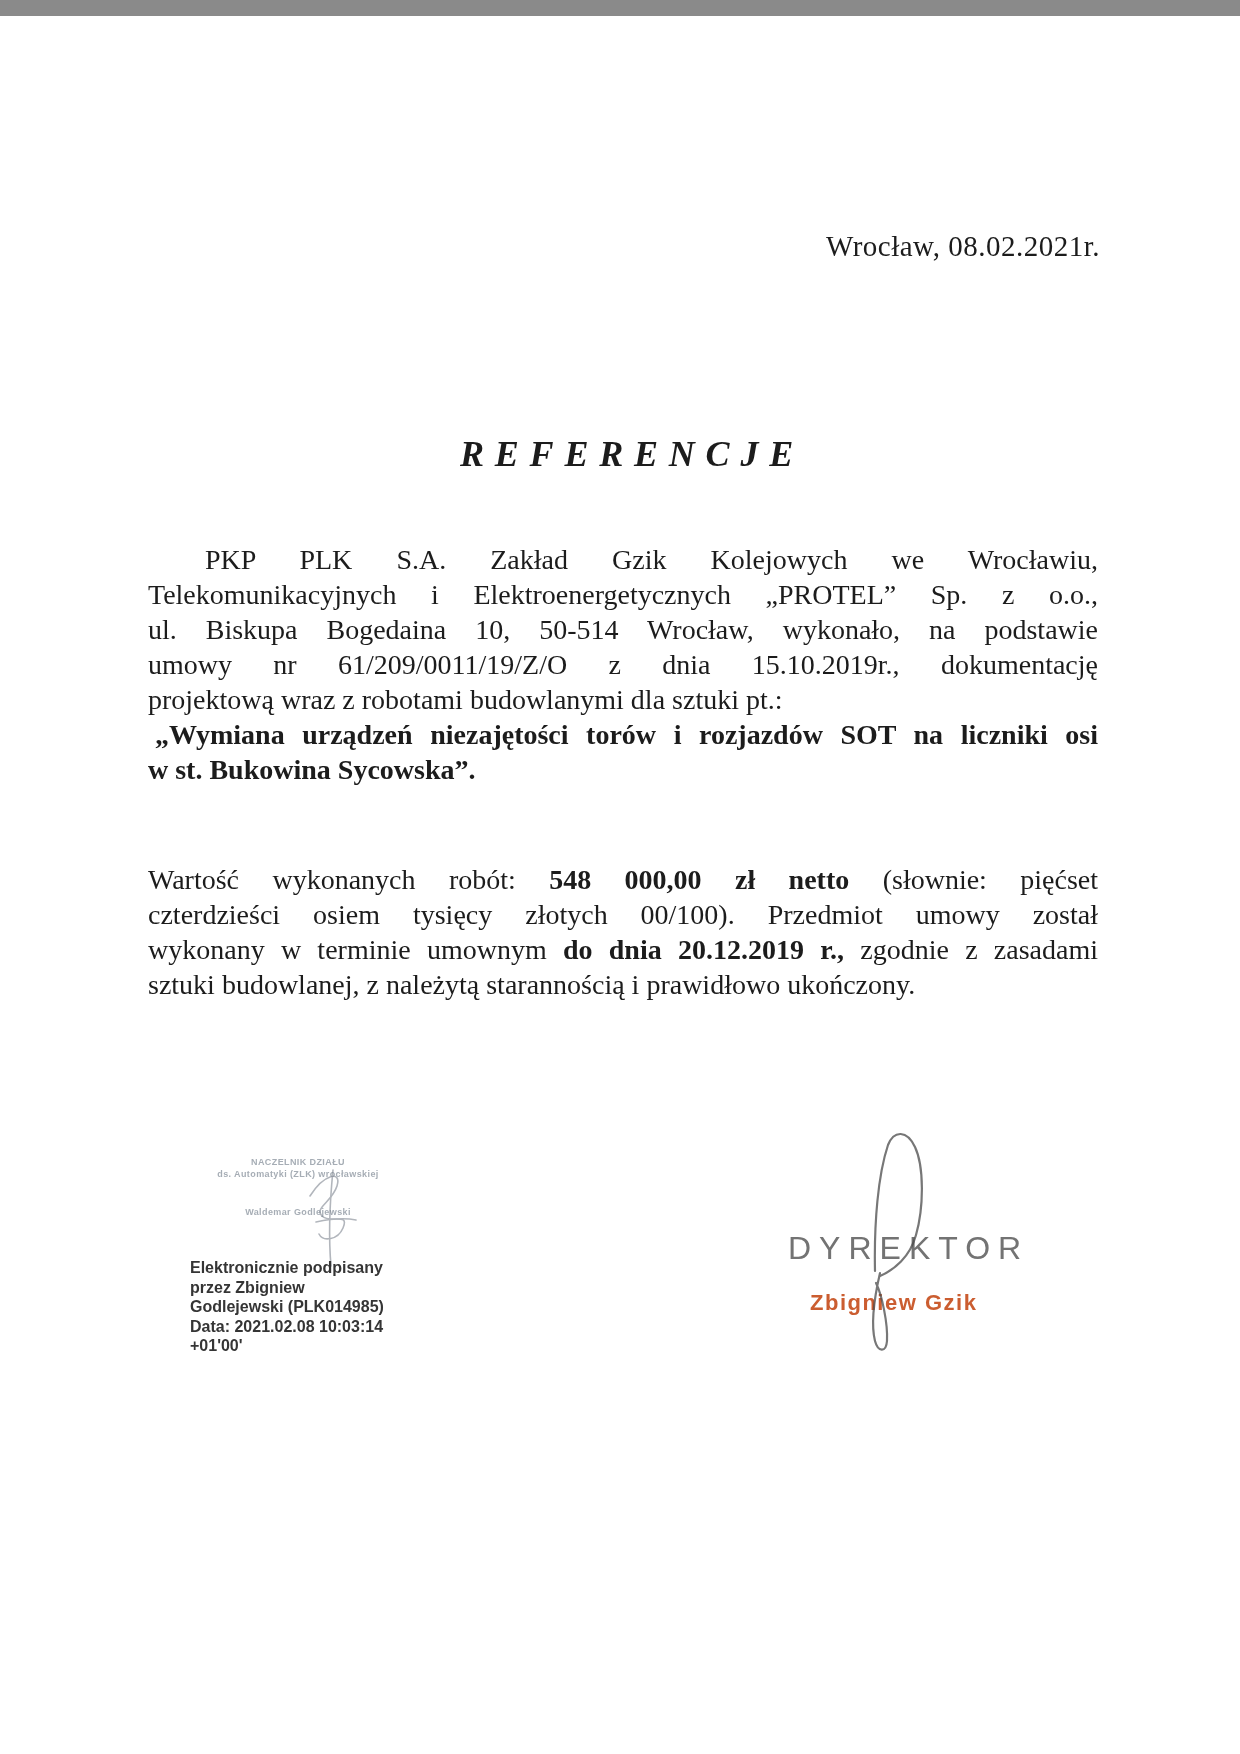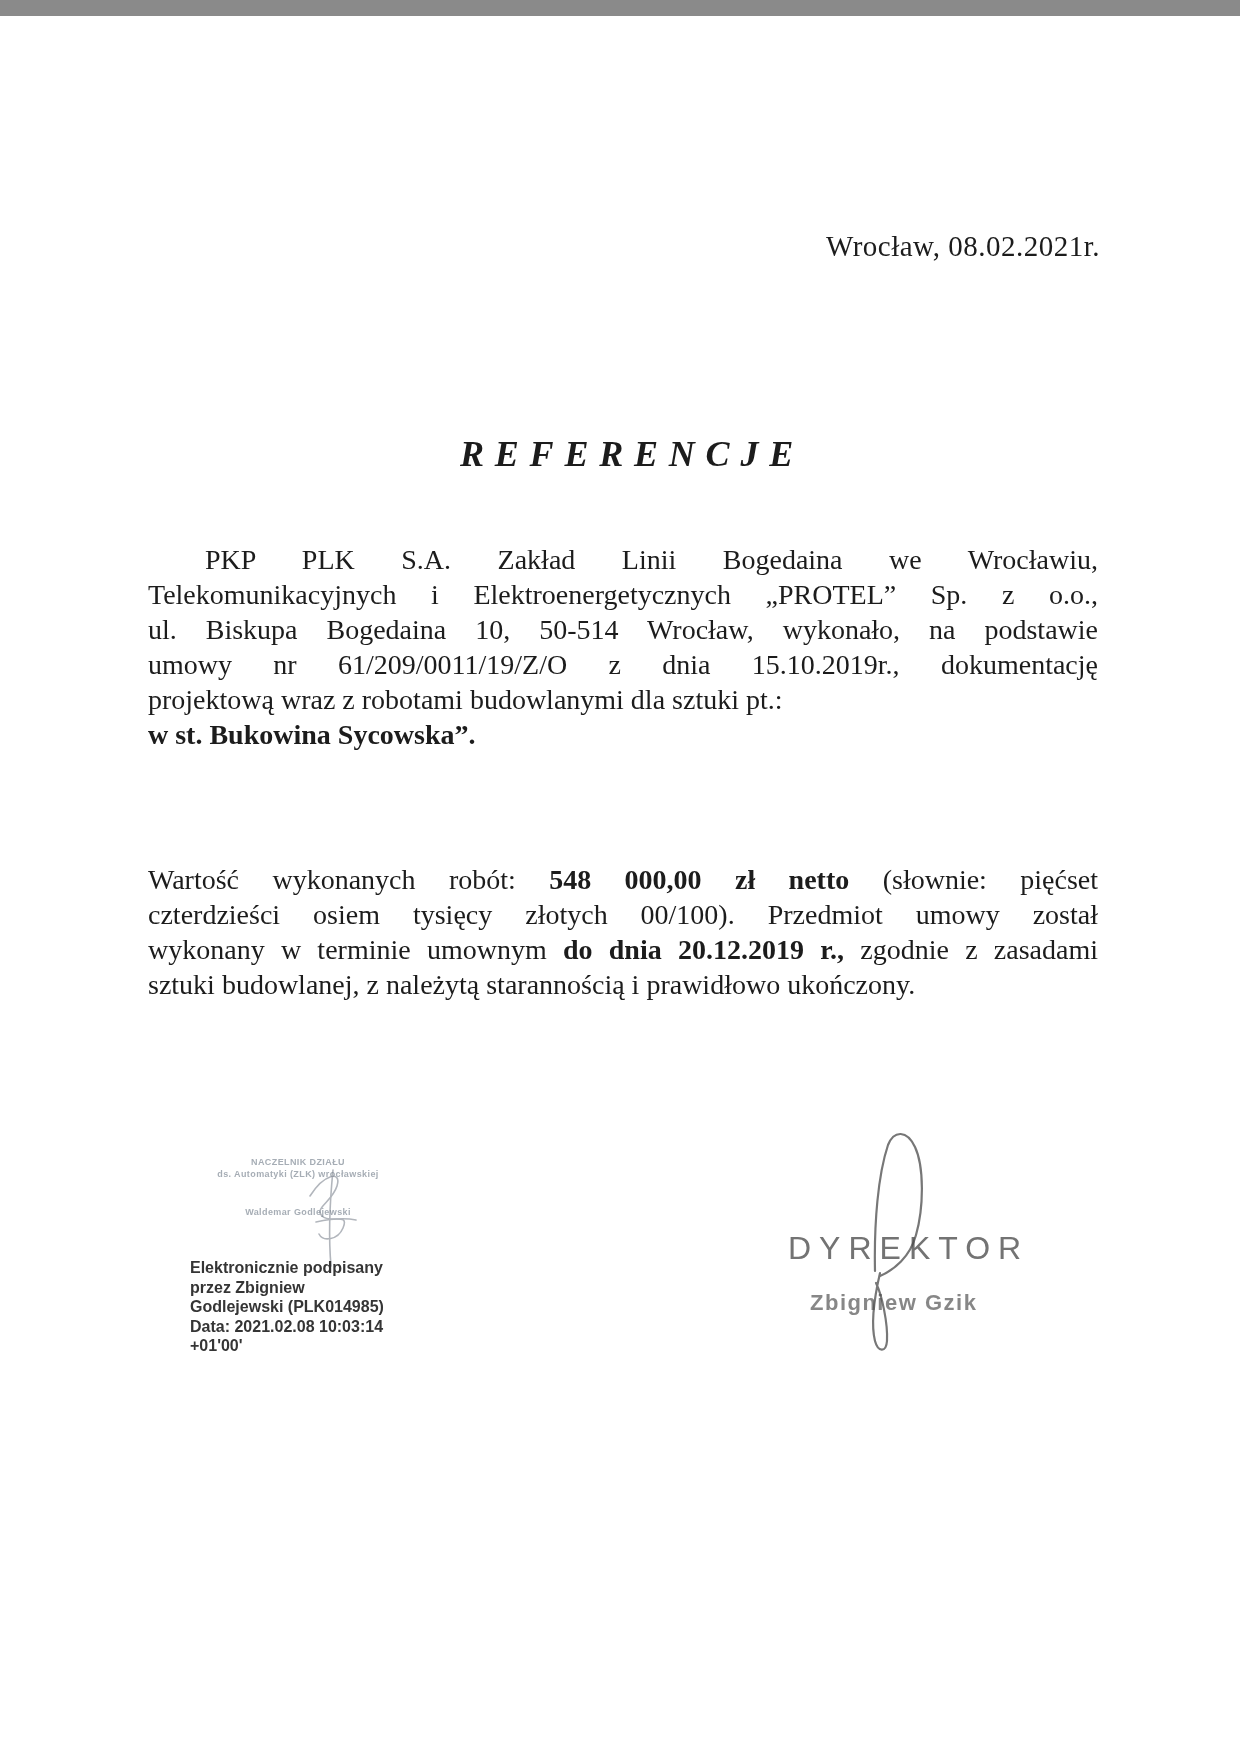--- a/index.html
+++ b/index.html
@@ -54,39 +54,40 @@
   .role{
     position:absolute;left:788px;top:1214px;
     font-family:"Liberation Sans", sans-serif;
     font-size:32px;letter-spacing:8px;
     color:#737373;
   }
   .dname{
     position:absolute;left:810px;top:1274px;
     font-family:"Liberation Sans", sans-serif;
     font-size:22px;letter-spacing:1.5px;font-weight:bold;
-    color:#737373;opacity:.85;
+    color:#c2410c;opacity:.85;
   }
   .loop-sig{position:absolute;left:830px;top:1107px;}
 </style>
 </head>
 <body>
 
 <div class="page">
 
   <div class="city-date">Wrocław, 08.02.2021r.</div>
 
   <h1 class="doc-title">REFERENCJE</h1>
 
   <div class="body-par p1">
-      <div class="line j ind"><span>PKP PLK S.A. Zakład Linii Bogedaina we Wrocławiu,</span></div>
+      <div class="line j ind"><span>PKP PLK S.A. Zakład Gzik Kolejowych we Wrocławiu,</span></div>
       <div class="line j"><span>Telekomunikacyjnych i Elektroenergetycznych „PROTEL” Sp. z o.o.,</span></div>
       <div class="line j"><span>ul. Biskupa Bogedaina 10, 50-514 Wrocław, wykonało, na podstawie</span></div>
       <div class="line j"><span>umowy nr 61/209/0011/19/Z/O z dnia 15.10.2019r., dokumentację</span></div>
       <div class="line"><span>projektową wraz z robotami budowlanymi dla sztuki pt.:</span></div>
+      <div class="line j pad"><span class="b">„Wymiana urządzeń niezajętości torów i rozjazdów SOT na liczniki osi</span></div>
       <div class="line"><span class="b">w st. Bukowina Sycowska”.</span></div>
     </div>
 
   <div class="body-par p2">
       <div class="line j"><span>Wartość wykonanych robót: </span><span class="b">548 000,00 zł netto</span><span> (słownie: pięćset</span></div>
       <div class="line j"><span>czterdzieści osiem tysięcy złotych 00/100). Przedmiot umowy został</span></div>
       <div class="line j"><span>wykonany w terminie umownym </span><span class="b">do dnia 20.12.2019 r.,</span><span> zgodnie z zasadami</span></div>
       <div class="line"><span>sztuki budowlanej, z należytą starannością i prawidłowo ukończony.</span></div>
     </div>
 

